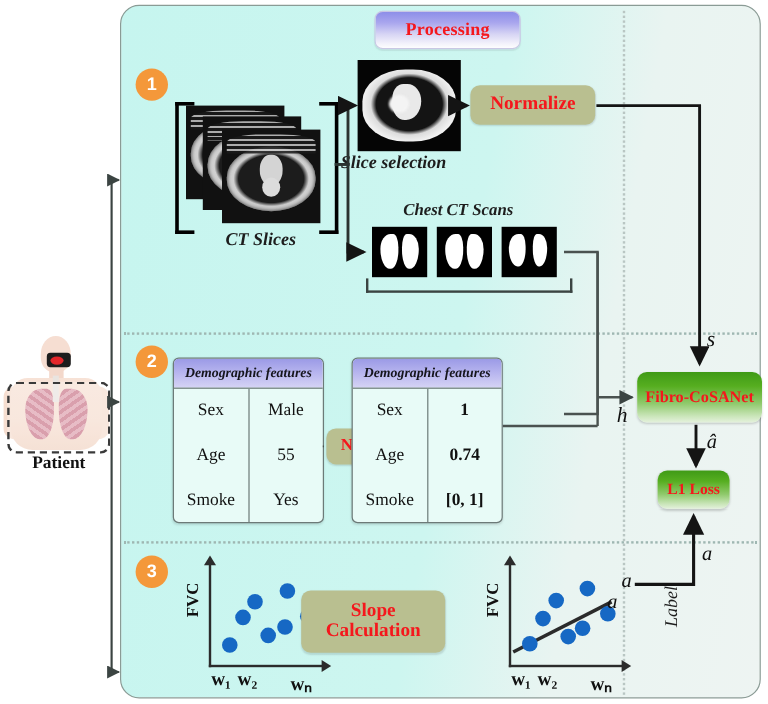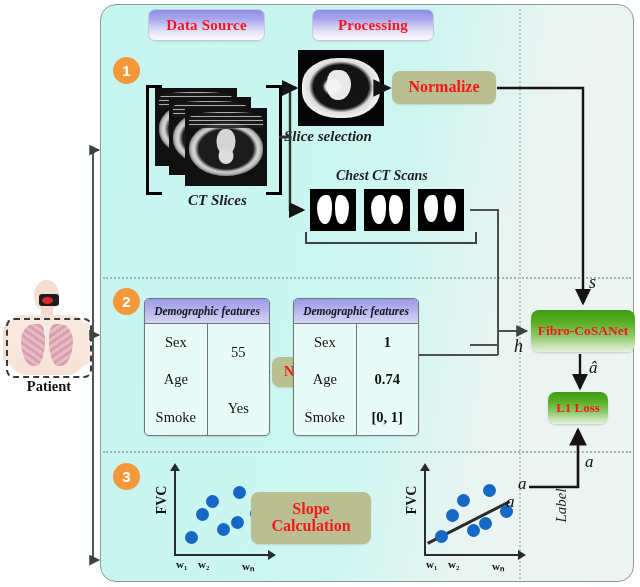--- a/index.html
+++ b/index.html
@@ -157,21 +157,21 @@
   .axisY{position:absolute;left:24px;top:0;width:0;height:88px;border-left:2.2px solid #2b2b2b;}
   .axisX{position:absolute;left:24px;top:86px;width:98px;height:0;border-top:2.2px solid #2b2b2b;}
   .arrU{position:absolute;left:19.5px;top:-5px;width:0;height:0;
     border-left:5px solid transparent;border-right:5px solid transparent;border-bottom:8px solid #2b2b2b;}
   .arrR{position:absolute;left:118px;top:81.5px;width:0;height:0;
     border-top:5px solid transparent;border-bottom:5px solid transparent;border-left:8px solid #2b2b2b;}
   .ylab{position:absolute;left:-13px;top:24px;width:50px;text-align:center;
     transform:rotate(-90deg);font-weight:bold;font-size:14px;color:#111;
     font-family:"Liberation Serif", serif;}
   .dot{position:absolute;width:13px;height:13px;border-radius:50%;background:#1668c4;}
-  .xticks{position:absolute;left:22px;top:90px;width:106px;height:16px;font-size:11px;color:#111;font-weight:bold;}
+  .xticks{position:absolute;left:22px;top:90px;width:106px;height:16px;font-size:16px;color:#111;font-weight:bold;}
   .tk{position:absolute;}
   .slopeline{position:absolute;left:27px;top:22px;width:92px;height:0;
     border-top:3px solid #2b2b2b;transform-origin:0 0;transform:rotate(-27deg);
     top:74px;}
   .slope-a{position:absolute;left:118px;top:6px;font-style:italic;font-size:17px;color:#111;}
 
   
   svg.lines{position:absolute;left:0;top:0;width:640px;height:587px;pointer-events:none;}
 
   
@@ -231,21 +231,20 @@
     <div class="pt-dash"></div>
     <div class="pt-cap">Patient</div>
   </div>
 
   <div class="panel">
     <div class="hdiv d1"></div>
     <div class="hdiv d2"></div>
     <div class="vdiv"></div>
   </div>
 
-  <div class="hbadge hb-ds">Data Source</div>
   <div class="hbadge hb-pr">Processing</div>
 
   <div class="stepcircle sc1">1</div>
   <div class="stepcircle sc2">2</div>
   <div class="stepcircle sc3">3</div>
 
   <div class="bracketL"></div>
   <div class="bracketR"></div>
 
   <div class="ctstack">
@@ -296,20 +295,21 @@
 
   <div class="dtable dt1">
     <div class="dt-head">Demographic features</div>
     <div class="dt-body">
       <div class="dt-col left">
         <div class="dt-cell">Sex</div>
         <div class="dt-cell">Age</div>
         <div class="dt-cell">Smoke</div>
       </div>
       <div class="dt-col right">
+        <div class="dt-cell">Male</div>
         <div class="dt-cell">55</div>
         <div class="dt-cell">Yes</div>
       </div>
     </div>
   </div>
 
   <div class="olive ob-norm2">Normalize</div>
 
   <div class="dtable dt2">
     <div class="dt-head">Demographic features</div>

